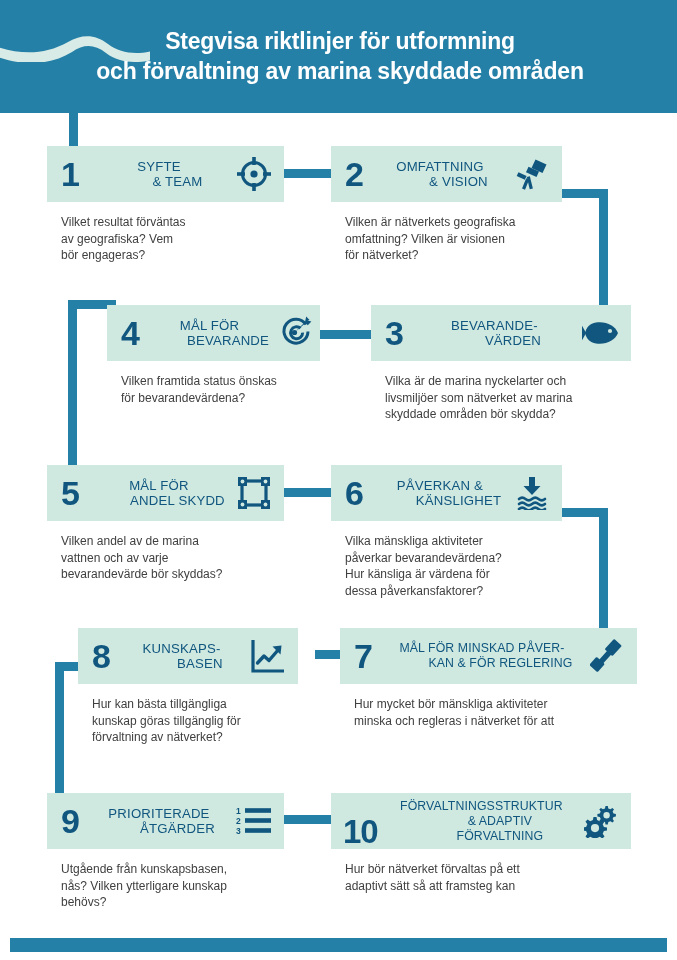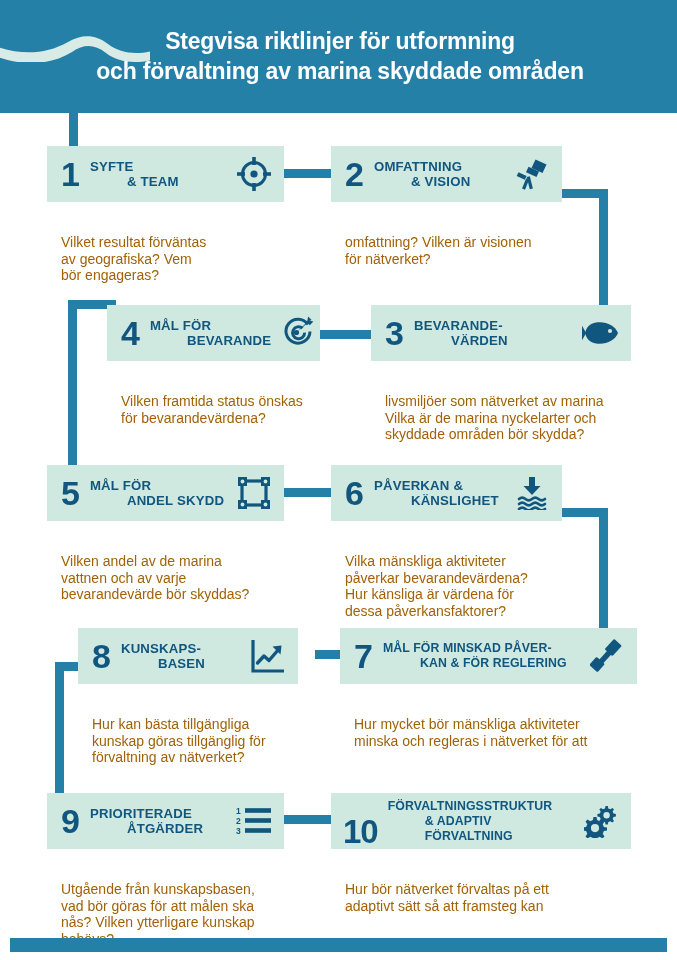--- a/index.html
+++ b/index.html
@@ -42,36 +42,35 @@
     background: #cfe8e0;
     height: 56px;
     padding: 0 10px 0 14px;
   }
   .step-num {
     color: #10567f; font-weight: bold; font-size: 34px;
     line-height: 34px; margin-right: 10px; flex: 0 0 auto;
   }
   .step-num.wide { font-size: 33px; letter-spacing: -1px; margin-top: 21px; }
   .step-title {
-    color: #10567f; font-weight: bold; font-size: 13.2px;
+    color: #10567f; font-weight: normal; font-size: 13.2px;
     line-height: 15px; letter-spacing: 0.2px;
-    text-transform: uppercase; flex: 1 1 auto;
+    text-transform: uppercase; flex: 1 1 auto; text-align: center;
   }
   .step-title.small { font-size: 12.3px; letter-spacing: 0.1px; }
   .step-title .t2 { display: block; margin-left: 37px; }
   .step-icon {
     flex: 0 0 auto; margin-left: 6px;
     display: flex; align-items: center; justify-content: center;
     width: 40px; height: 40px;
   }
   .step-icon svg { display: block; }
   .step-body {
-    color: #a16207; font-size: 14px; line-height: 16.5px;
+    color: #404040; font-size: 12px; line-height: 16.5px;
     padding: 12px 6px 0 14px;
-    margin-top: 20px;
   }
   .step-body .bl { display: block; }
 </style>
 </head>
 <body>
 
 <div id="page">
 
   <div class="header">
     <svg class="header-wave" viewBox="0 0 150 40">
@@ -146,20 +145,21 @@
             <path d="M20.5 2.5 L31.5 7.5 L27.5 16 L16.5 11 Z"></path>
             <path d="M13.5 9.8 L24 14.6 L21.5 20 L11 15.2 Z"></path>
             <path d="M3.5 15.2 L11.6 18.9 L9.8 22.7 L1.7 19 Z"></path>
             <rect x="13.2" y="19.5" width="3.2" height="12.5" transform="rotate(-14 14.8 25.7)"></rect>
             <rect x="9.0" y="21.5" width="3.2" height="11" transform="rotate(22 10.6 27)"></rect>
           </g>
         </svg>
       </span>
     </div>
     <div class="step-body">
+      <span class="bl">Vilken är nätverkets geografiska</span>
       <span class="bl">omfattning? Vilken är visionen</span>
       <span class="bl">för nätverket?</span>
     </div>
   </div>
 
   <div class="step" style="left:107px; top:305px; width:213px;">
     <div class="step-head">
       <span class="step-num">4</span>
       <span class="step-title">
         <span>MÅL FÖR</span>
@@ -192,22 +192,22 @@
       <span class="step-icon">
         <svg width="38" height="30" viewBox="0 0 38 30">
           <path d="M14 4.5 C 24 3, 33 7.5, 36 15 C 33 22.5, 24 27, 14 25.5
                    C 8 24.5, 4 20.5, 3.2 15 C 4 9.5, 8 5.5, 14 4.5 Z" fill="#10567f"></path>
           <path d="M4.2 15 L-1 6 L-1 24 Z" fill="#10567f"></path>
           <circle cx="28" cy="13" r="2.1" fill="#cfe8e0"></circle>
         </svg>
       </span>
     </div>
     <div class="step-body">
+      <span class="bl">Vilka är de marina nyckelarter och</span>
       <span class="bl">livsmiljöer som nätverket av marina</span>
-      <span class="bl">Vilka är de marina nyckelarter och</span>
       <span class="bl">skyddade områden bör skydda?</span>
     </div>
   </div>
 
   <div class="step" style="left:47px; top:465px; width:237px;">
     <div class="step-head">
       <span class="step-num">5</span>
       <span class="step-title">
         <span>MÅL FÖR</span>
         <span class="t2">ANDEL SKYDD</span>
@@ -328,21 +328,20 @@
           <g fill="#10567f">
             <rect x="9" y="2.2" width="26" height="4.6"></rect>
             <rect x="9" y="12.2" width="26" height="4.6"></rect>
             <rect x="9" y="22.2" width="26" height="4.6"></rect>
           </g>
         </svg>
       </span>
     </div>
     <div class="step-body">
       <span class="bl">Utgående från kunskapsbasen,</span>
-      <span class="bl">vad bör göras för att målen ska</span>
       <span class="bl">nås? Vilken ytterligare kunskap</span>
       <span class="bl">behövs?</span>
     </div>
   </div>
 
   <div class="step" style="left:331px; top:793px; width:300px;">
     <div class="step-head" style="padding-left:12px;">
       <span class="step-num wide">10</span>
       <span class="step-title small">
         <span>FÖRVALTNINGSSTRUKTUR</span>

